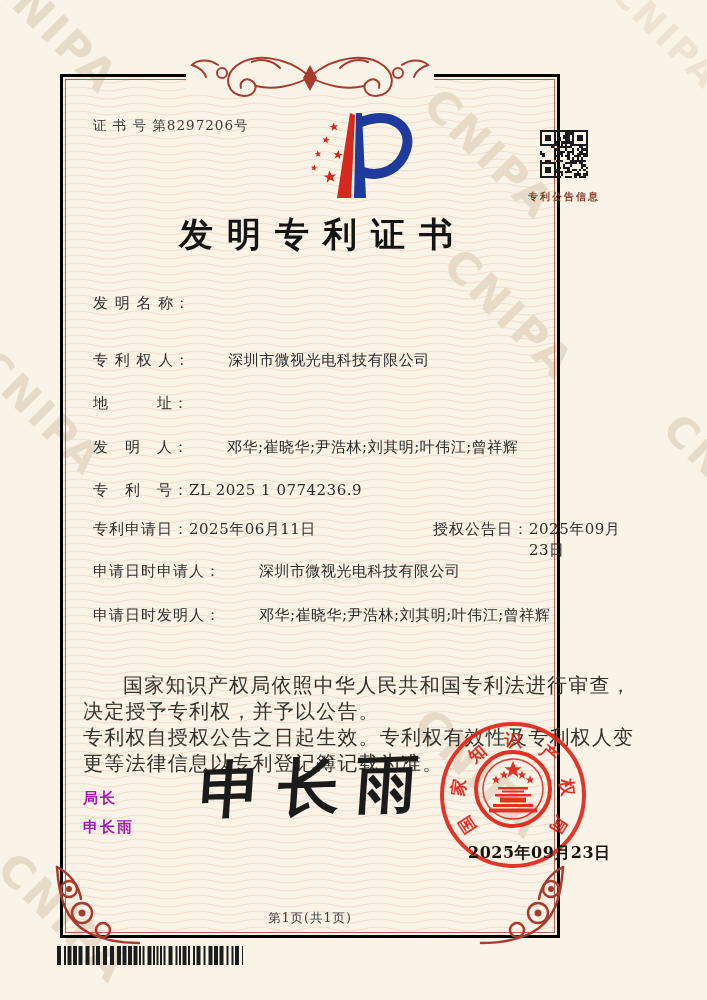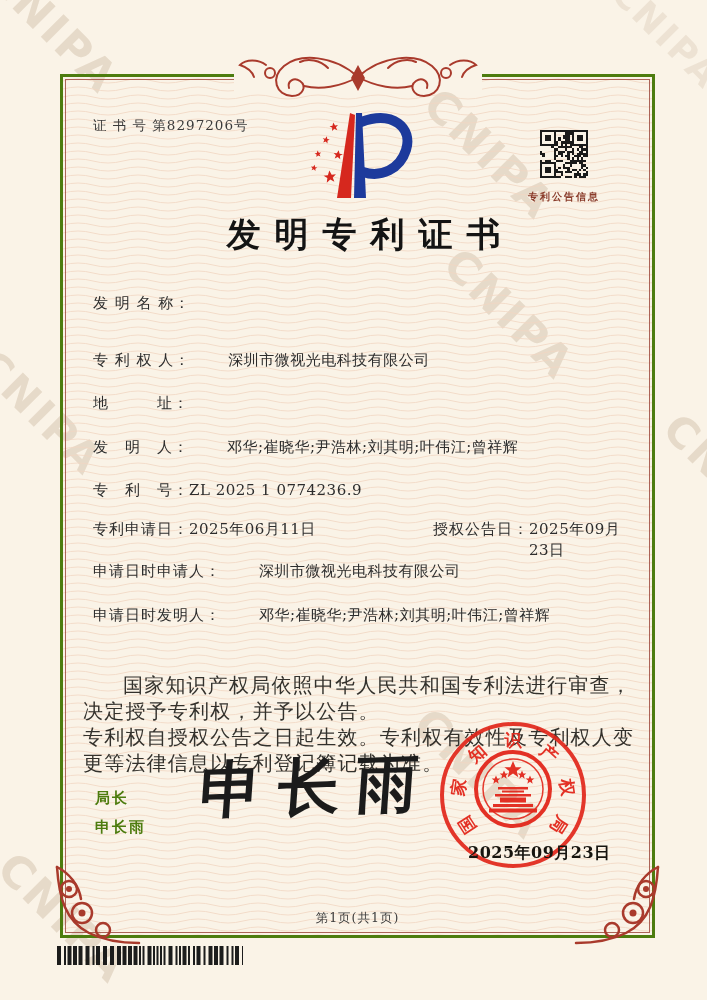--- a/index.html
+++ b/index.html
@@ -29,22 +29,22 @@
   .wm4{left:648px;top:452px;font-size:42px;}
   .wm5{left:-38px;top:388px;font-size:42px;}
   .wm6{left:398px;top:748px;font-size:44px;}
   .wm7{left:-18px;top:892px;font-size:44px;}
   .wm8{left:598px;top:14px;font-size:36px;color:rgba(190,167,140,.22);}
 
   
   .frame {
     position:absolute;
     left:60px; top:74px;
-    width:595px; height:864px;
-    border:3px solid #4d7c0f;
+    width:500px; height:864px;
+    border:3px solid #000000;
     background:transparent;
     z-index:2;
   }
   .frame-inner-line {
     position:absolute; inset:2px;
     border:1px solid rgba(158,74,62,.85);
     pointer-events:none;
   }
   .waves { position:absolute; inset:0; width:100%; height:100%; }
 
@@ -92,23 +92,23 @@
   
   .statement {
     position:absolute; left:20px; top:595px; width:556px;
     font-size:20px; line-height:26px; letter-spacing:1.2px;
     color:#33312c; z-index:3;
   }
   .statement .l1 { text-indent:2em; }
 
   
   .director-title, .director-name {
-    position:absolute; left:32px;
+    position:absolute; left:20px;
     font-family:"DejaVu Sans","Liberation Sans",sans-serif;
-    font-weight:700; font-size:15px; color:#4d7c0f; z-index:3;
+    font-weight:700; font-size:15px; color:#a21caf; z-index:3;
   }
   .director-title{ top:712px; letter-spacing:2px; }
   .director-name{ top:741px; letter-spacing:2px; }
   .signature {
     position:absolute; left:137px; top:668px;
     font-size:62px; font-weight:600; color:#1b1b1b;
     letter-spacing:16px; transform:rotate(-2deg) skewX(-6deg);
     z-index:3; white-space:nowrap;
   }
 

